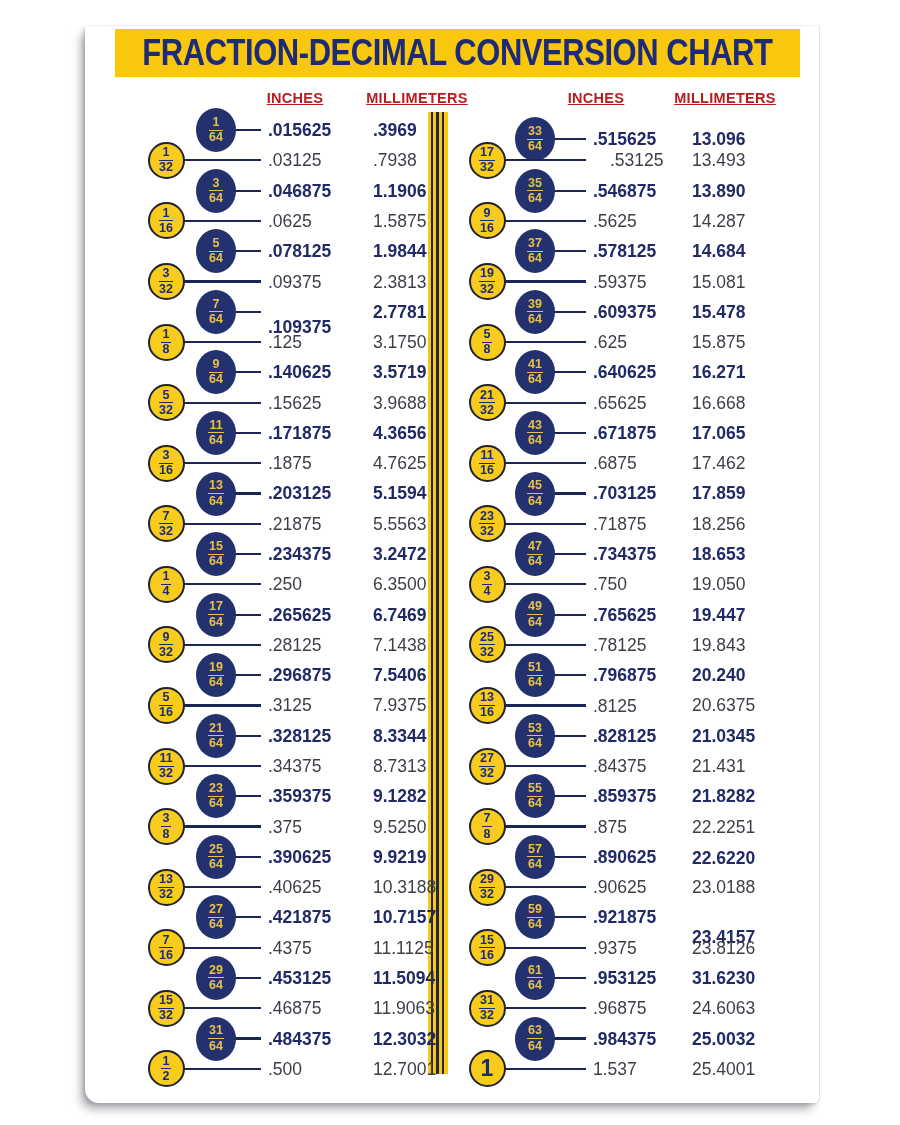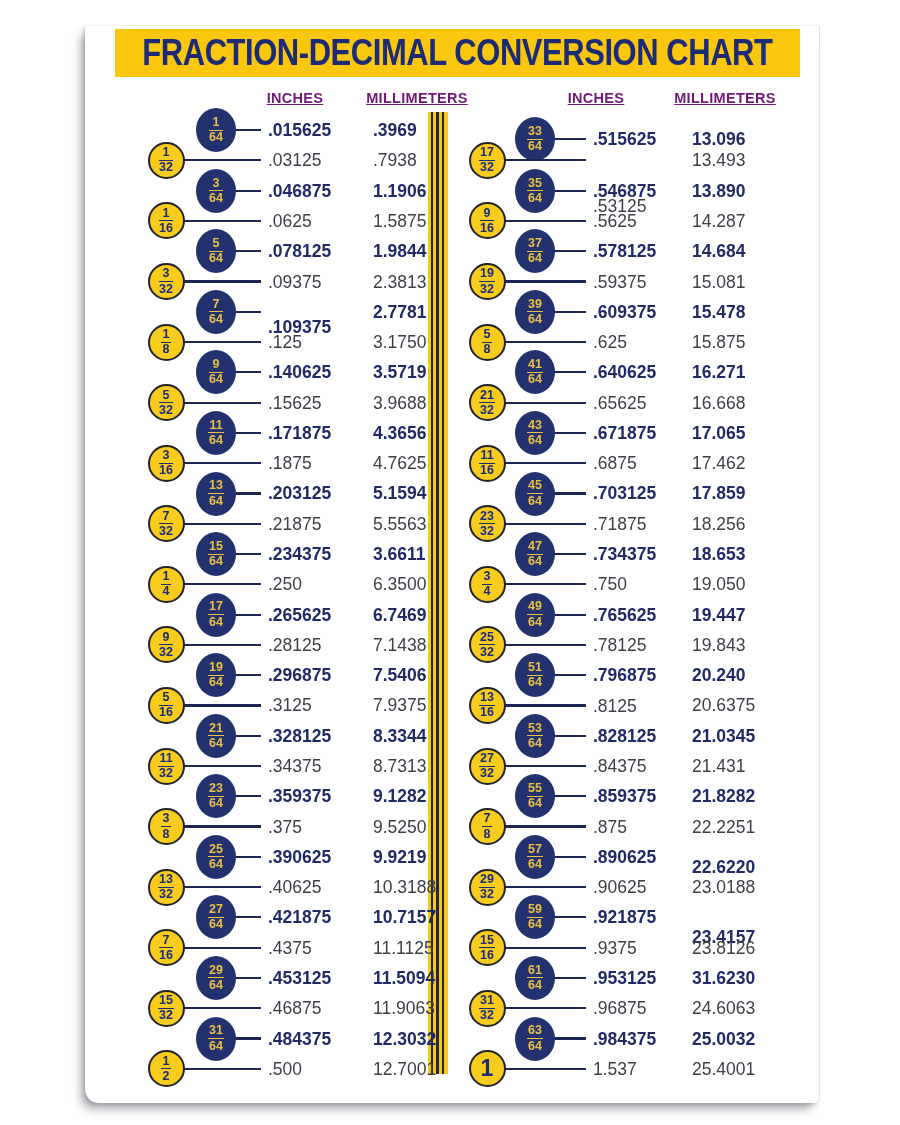--- a/index.html
+++ b/index.html
@@ -23,21 +23,21 @@
     display:flex; align-items:center; justify-content:center;
     z-index:3;
   }
   .title-text {
     font-size:36px; font-weight:bold; color:#1D2B77;
     white-space:nowrap; letter-spacing:-0.5px;
     transform:scaleX(0.86);
   }
   .col-header {
     position:absolute; top:90px;
-    font-size:14.5px; font-weight:bold; color:#701a75;
+    font-size:14.5px; font-weight:bold; color:#b91c1c;
     text-decoration:underline; letter-spacing:0.3px;
     transform:translateX(-50%); white-space:nowrap; z-index:3;
   }
   .divider {
     position:absolute; left:428px; top:112px; width:20px; height:962px; z-index:2;
     background:linear-gradient(90deg,
       #F7C90F 0 3px, #1E2656 3px 5.5px,
       #F7C90F 5.5px 8.5px, #1E2656 8.5px 11px,
       #F7C90F 11px 14px, #1E2656 14px 16.5px,
       #F7C90F 16.5px 20px);
@@ -238,21 +238,21 @@
     </div>
     <div class="row" style="top: 538.92px;">
       <div class="cline" style="left: 216px; width: 45px; top: 14.04px;"></div>
       <div class="badge blue" style="left: 196px; top: -6.86px;">
         <span class="frac">
           <span class="num">15</span>
           <span class="den">64</span>
         </span>
       </div>
       <span class="val bold" style="left: 268px; top: 5.14px;">.234375</span>
-      <span class="val bold" style="left: 373px; top: 5.14px;">3.6611</span>
+      <span class="val bold" style="left: 373px; top: 5.14px;">3.2472</span>
     </div>
     <div class="row" style="top: 569.2px;">
       <div class="cline" style="left: 166px; width: 95px; top: 14.04px;"></div>
       <div class="badge yellow" style="left: 147.5px; top: -3.36px;">
         <span class="frac">
           <span class="num">1</span>
           <span class="den">4</span>
         </span>
       </div>
       <span class="val reg" style="left: 268px; top: 5.14px;">.250</span>
@@ -448,21 +448,21 @@
       <span class="val bold" style="left: 692px; top: 5.14px;">13.096</span>
     </div>
     <div class="row" style="top: 145.28px;">
       <div class="cline" style="left: 487px; width: 99px; top: 14.04px;"></div>
       <div class="badge yellow" style="left: 468.5px; top: -3.36px;">
         <span class="frac">
           <span class="num">17</span>
           <span class="den">32</span>
         </span>
       </div>
-      <span class="val reg" style="left: 593px; top: 5.14px; margin-top: 46px;">.53125</span>
+      <span class="val reg" style="left: 610px; top: 5.14px;">.53125</span>
       <span class="val reg" style="left: 692px; top: 5.14px;">13.493</span>
     </div>
     <div class="row" style="top: 175.56px;">
       <div class="cline" style="left: 535px; width: 51px; top: 14.04px;"></div>
       <div class="badge blue" style="left: 515px; top: -6.86px;">
         <span class="frac">
           <span class="num">35</span>
           <span class="den">64</span>
         </span>
       </div>
@@ -702,21 +702,21 @@
     </div>
     <div class="row" style="top: 841.72px;">
       <div class="cline" style="left: 535px; width: 51px; top: 14.04px;"></div>
       <div class="badge blue" style="left: 515px; top: -6.86px;">
         <span class="frac">
           <span class="num">57</span>
           <span class="den">64</span>
         </span>
       </div>
       <span class="val bold" style="left: 593px; top: 5.14px;">.890625</span>
-      <span class="val bold" style="left: 692px; top: 15px;">22.6220</span>
+      <span class="val bold" style="left: 692px; top: 6px;">22.6220</span>
     </div>
     <div class="row" style="top: 872px;">
       <div class="cline" style="left: 487px; width: 99px; top: 14.04px;"></div>
       <div class="badge yellow" style="left: 468.5px; top: -3.36px;">
         <span class="frac">
           <span class="num">29</span>
           <span class="den">32</span>
         </span>
       </div>
       <span class="val reg" style="left: 593px; top: 5.14px;">.90625</span>

